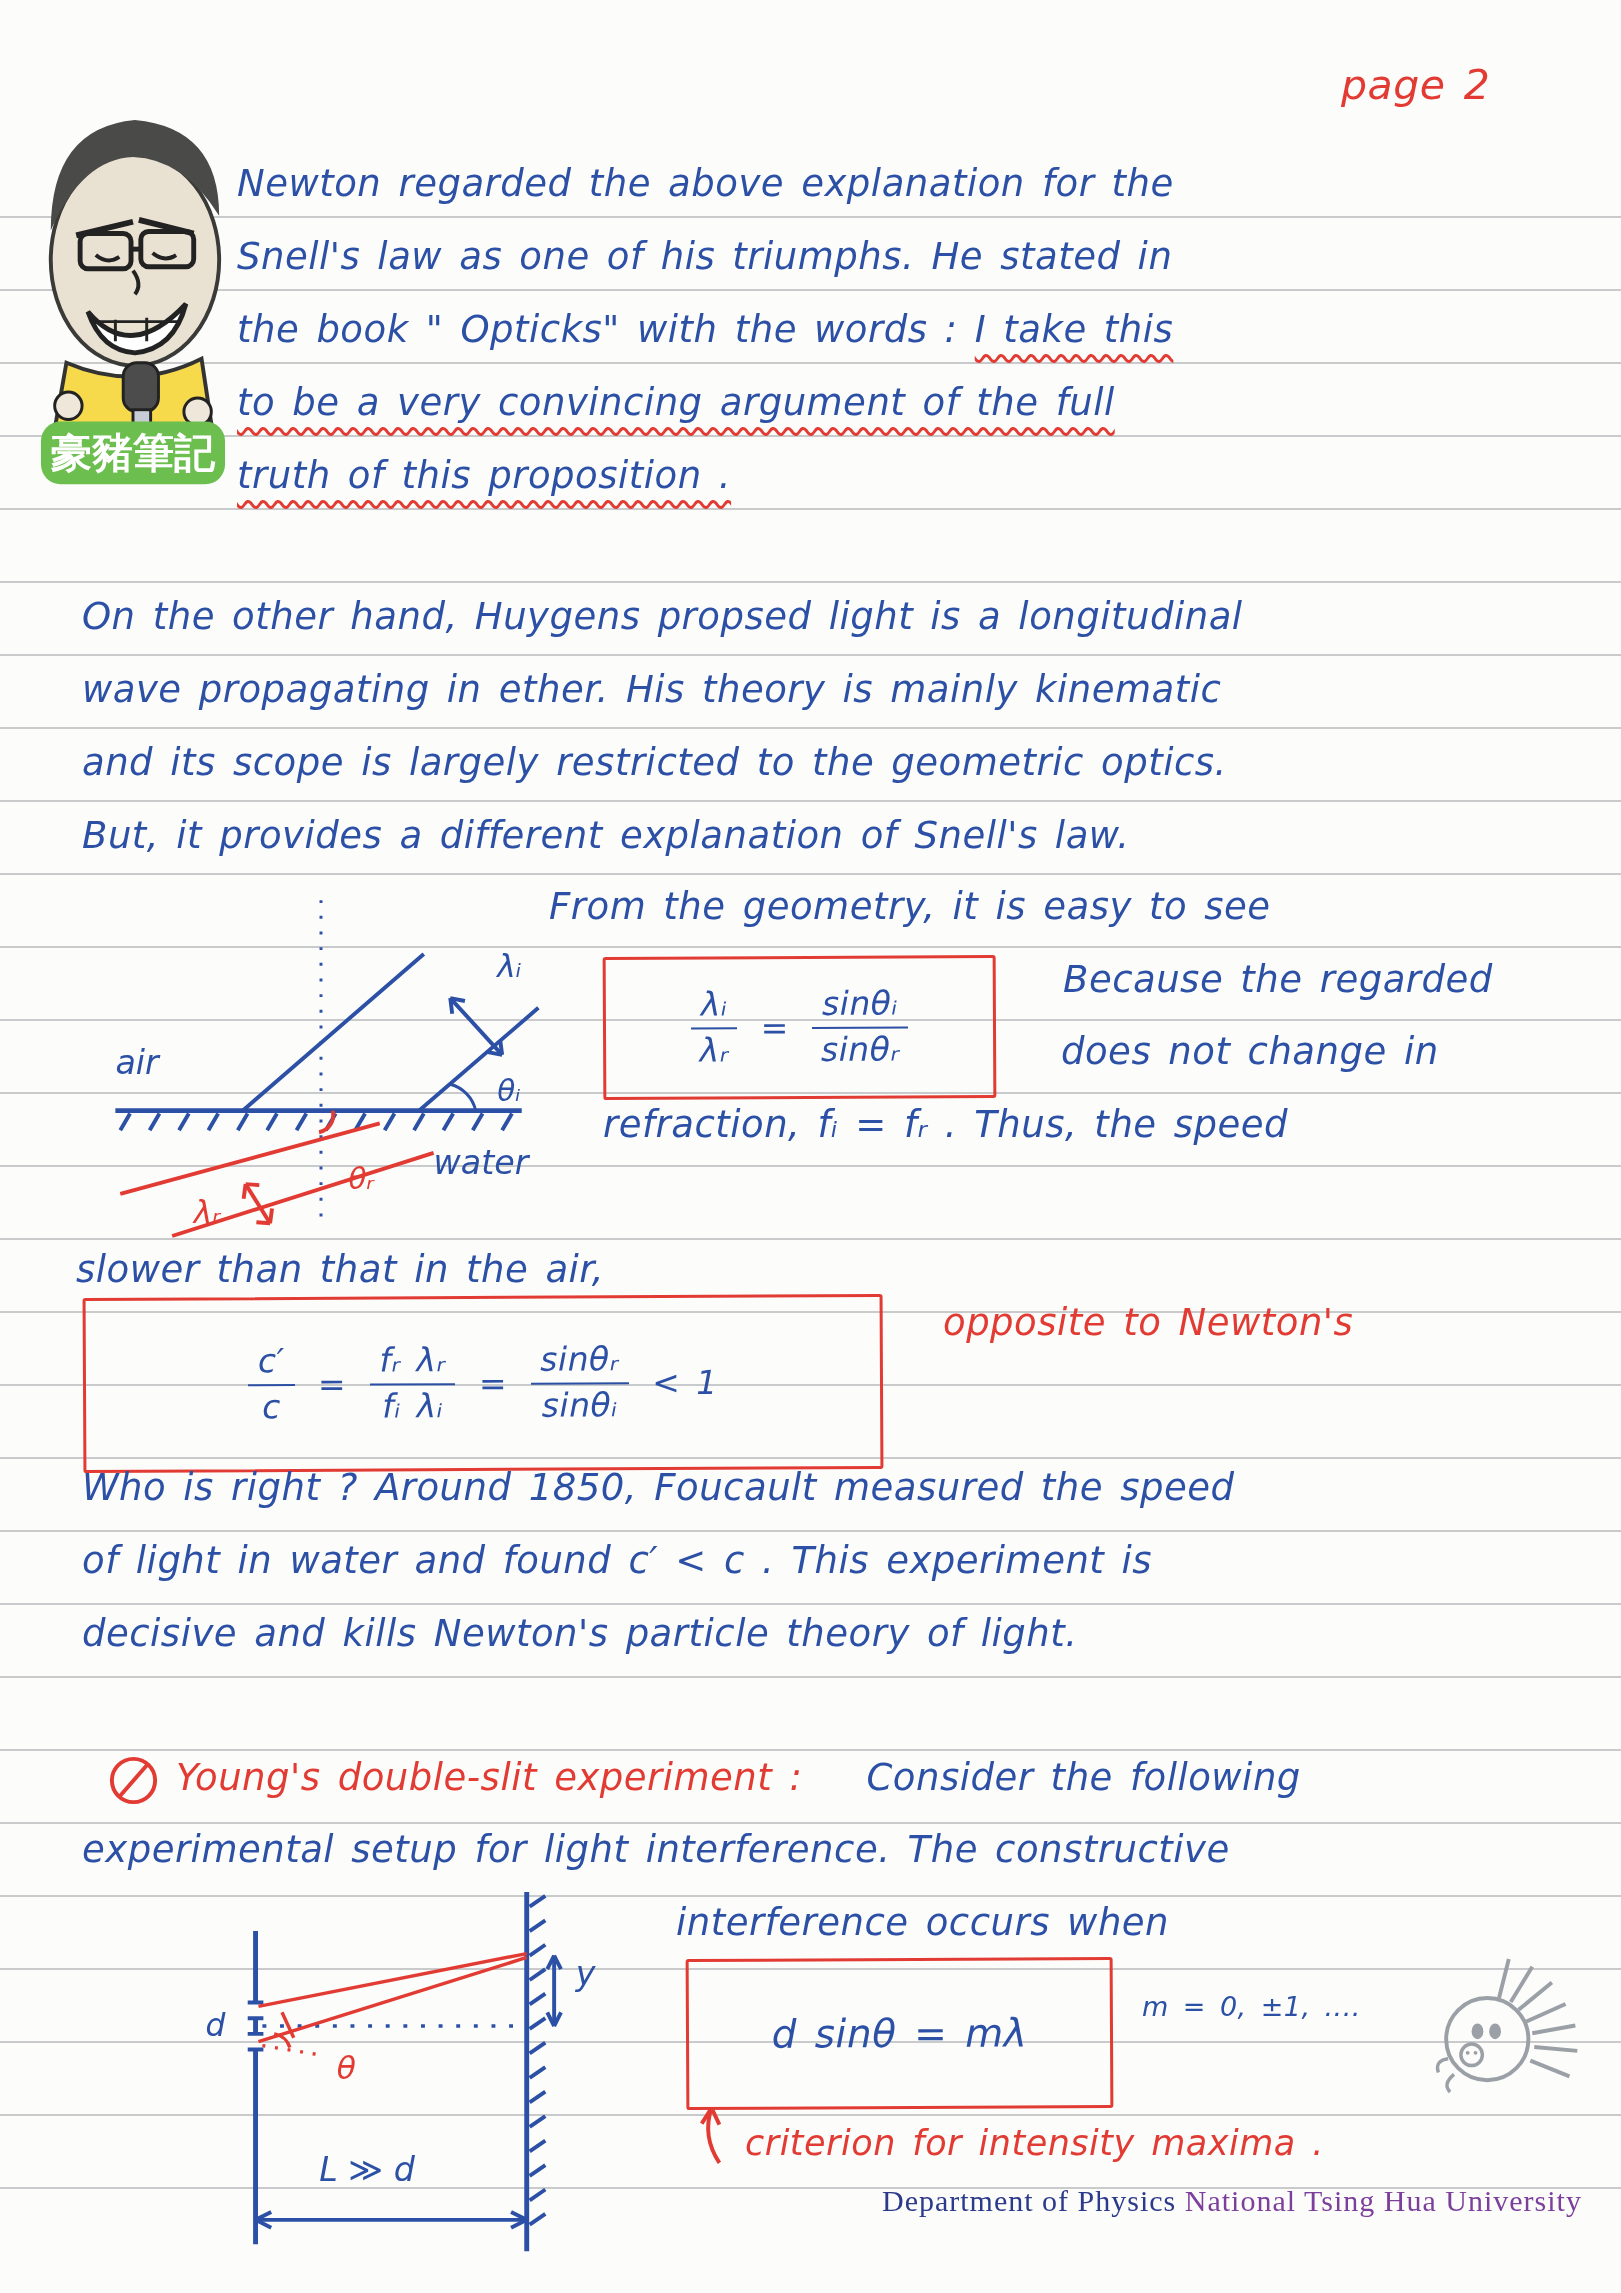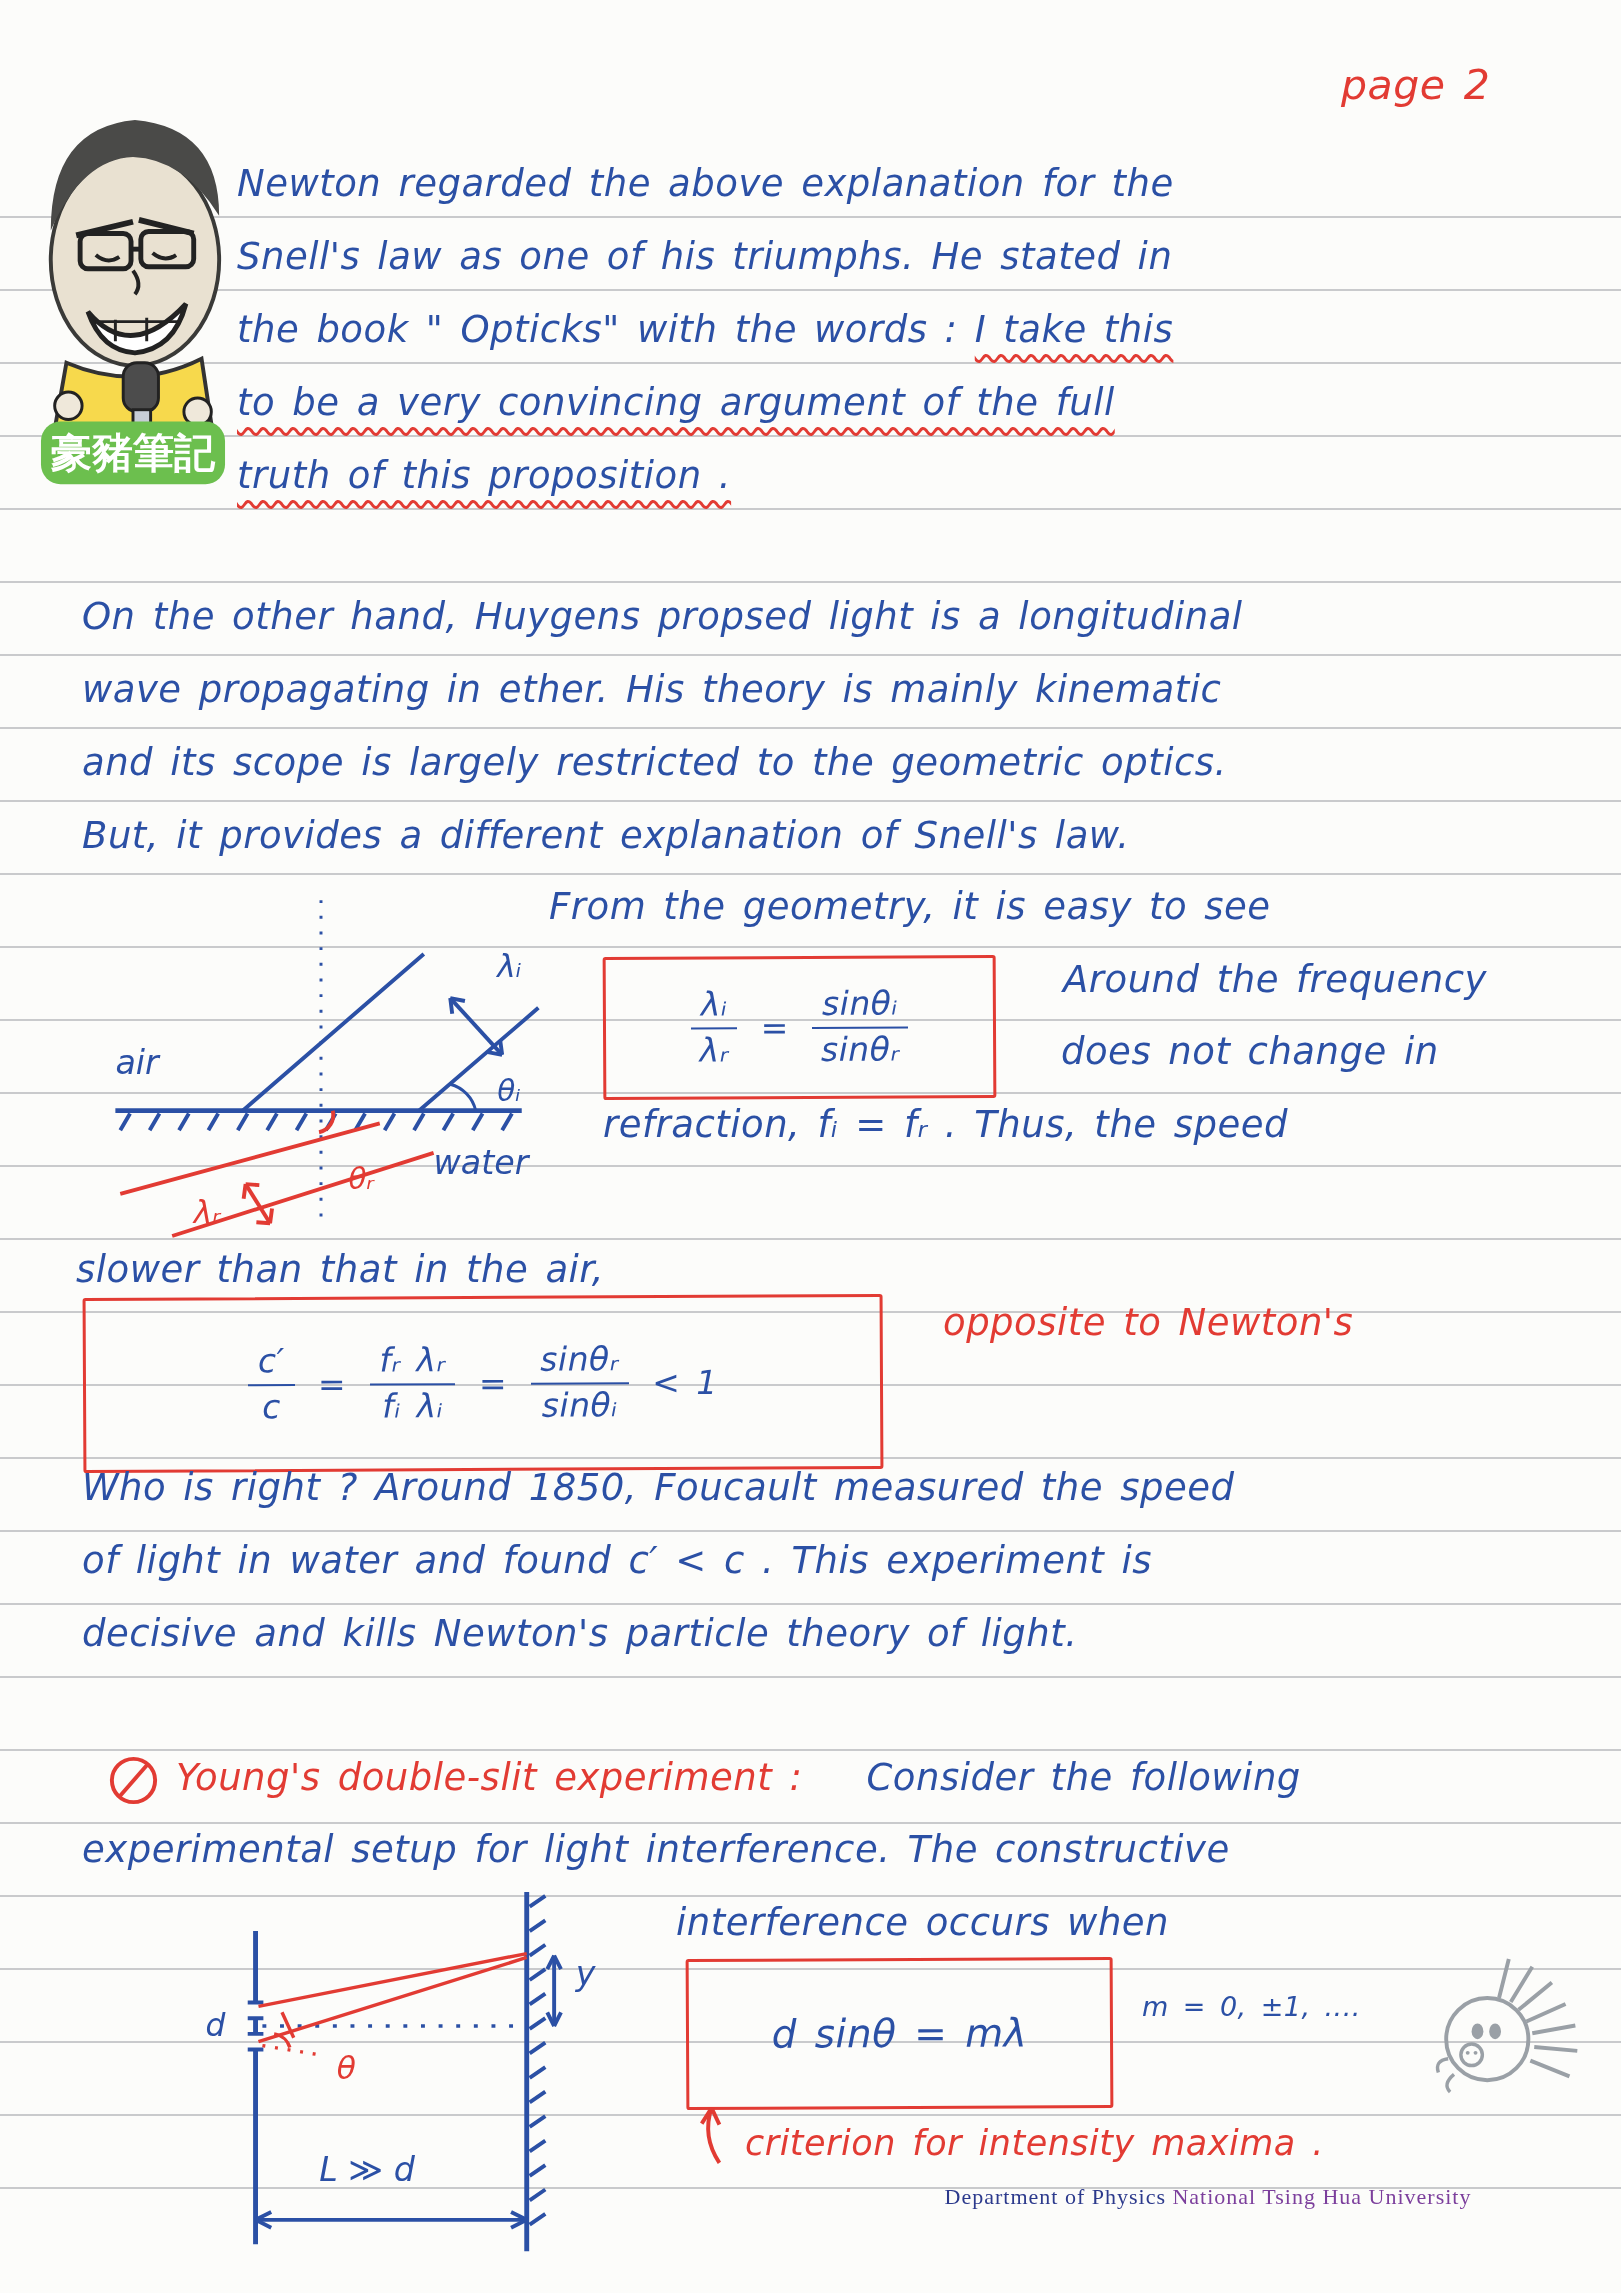--- a/index.html
+++ b/index.html
@@ -38,21 +38,21 @@
     display:flex;align-items:center;justify-content:center;gap:23.5px;
     color:var(--blue);transform:rotate(-0.3deg);background:transparent;
   }
   .frac{display:inline-flex;flex-direction:column;align-items:center;line-height:1.1;}
   .frac .fn{border-bottom:2.9px solid currentColor;padding:0 9.8px 3.9px;}
   .frac .fd{padding-top:3.9px;}
   .eqtxt{font-size:33px;}
   .svgtxt{font-family:"DejaVu Sans",sans-serif;font-style:italic;}
   .pagelabel{font-size:41px;}
   .footer{
-    font-family:"Liberation Serif",serif;font-size:22px;letter-spacing:1px;
+    font-family:"Liberation Serif",serif;font-size:30px;letter-spacing:1px;
     white-space:nowrap;text-align:center;
   }
   .badgecn{
     font-family:"DejaVu Sans",sans-serif;font-weight:bold;
   }
 </style>
 </head>
 <body>
 
 <div id="page">
@@ -123,21 +123,21 @@
       <span class="fn">λᵢ</span>
       <span class="fd">λᵣ</span>
     </span>
     <span class="hw eqtxt">=</span>
     <span class="frac hw eqtxt">
       <span class="fn">sinθᵢ</span>
       <span class="fd">sinθᵣ</span>
     </span>
   </div>
 
-  <div class="abs hw row" style="left:1063px;top:943px;">Around the frequency</div>
+  <div class="abs hw row" style="left:1063px;top:943px;">Because the regarded</div>
   <div class="abs hw row" style="left:1061px;top:1015px;">does not change in</div>
   <div class="abs hw row" style="left:603px;top:1088px;">refraction,   fᵢ = fᵣ .   Thus, the speed</div>
   <div class="abs hw row" style="left:76px;top:1233px;">slower than that in the air,</div>
 
   <div class="abs redbox" style="left:83px;top:1296px;width:794px;height:169px;">
     <span class="frac hw eqtxt">
       <span class="fn">c′</span>
       <span class="fd">c</span>
     </span>
     <span class="hw eqtxt">=</span>

